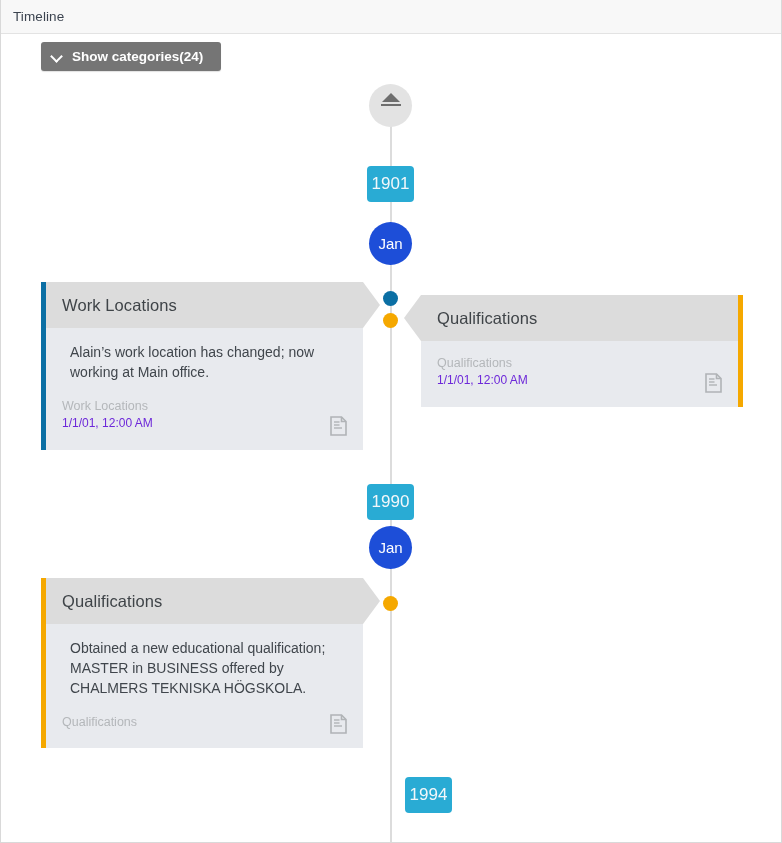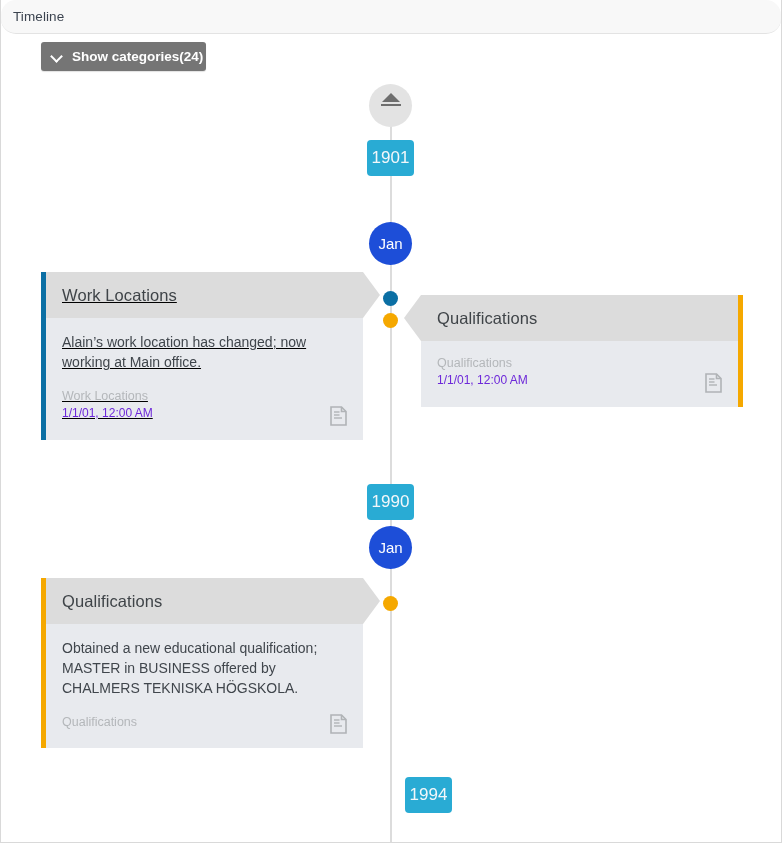--- a/index.html
+++ b/index.html
@@ -26,21 +26,20 @@
     overflow: hidden;
   }
   
   .panel-header {
     position: absolute;
     top: 0; left: 0; right: 0;
     height: 34px;
     background: #f8f8f8;
     border-bottom: 1px solid #e3e3e3;
     box-sizing: border-box;
-    border-radius: 15px;
   }
   .panel-title {
     position: absolute;
     left: 12px;
     top: 9px;
     font-size: 13.5px;
     color: #3c4450;
     letter-spacing: .1px;
   }
   
@@ -50,21 +49,21 @@
     left: 40px;
   }
   .categories-button {
     display: inline-flex;
     align-items: center;
     gap: 9px;
     background: #757575;
     color: #ffffff;
     border: none;
     border-radius: 3px;
-    padding: 7px 3px 7px 11px;
+    padding: 7px 18px 7px 11px;
     font-size: 13.5px;
     font-family: "Liberation Sans", sans-serif;
     font-weight: bold;
     cursor: pointer;
     box-shadow: 0 1px 1px rgba(0,0,0,.12);
   }
   .chevron {
     display: inline-block;
     width: 11px;
     height: 11px;
@@ -220,21 +219,21 @@
     border-bottom: 23px solid transparent;
     border-right: 17px solid #dcdcdc;
   }
   .card-body {
     padding: 14px 16px 10px 16px;
   }
   .card-text {
     font-size: 14px;
     line-height: 20px;
     color: #40464c;
-    margin: 0 0 16px 0;
+    margin: 0 0 16px 8px;
     white-space: pre-line;
   }
   .card-footer {
     position: relative;
     padding-bottom: 8px;
   }
   .card-category {
     font-size: 12.5px;
     color: #b4b7ba;
     line-height: 16px;
@@ -273,28 +272,28 @@
     <div class="spine"></div>
 
     <div class="collapse-control">
       <span class="tri-up"></span>
       <span class="mid-line"></span>
       <svg class="tri-down-outline" width="20" height="12" viewBox="0 0 20 12" style="left:50%;margin-left:-10px;top:23px;position:absolute;">
         <polygon points="1,1 19,1 10,11" fill="none" stroke="#6e6e6e" stroke-width="1.6"></polygon>
       </svg>
     </div>
 
-    <div class="year-badge" style="top:60px;">1901</div>
+    <div class="year-badge" style="top:86px;">1901</div>
 
     <div class="month-badge" style="top:142px;">Jan</div>
 
     <div class="dot blue" style="top:211px;"></div>
     <div class="dot amber" style="top:233px;"></div>
 
-    <div class="event-card left blue-accent" style="top:192px;text-decoration:underline;">
+    <div class="event-card left blue-accent" style="top:202px;">
       <div class="card-head">
         <span class="card-head-title">Work Locations</span>
       </div>
       <div class="card-body">
         <p class="card-text">Alain’s work location has changed; now working at Main office.</p>
         <div class="card-footer">
           <div class="card-category">Work Locations</div>
           <div class="card-time">1/1/01, 12:00 AM</div>
           <svg class="doc-icon" viewBox="0 0 17 20">
             <path d="M1 1 H11.5 L16 5.5 V19 H1 Z" fill="none" stroke="#b0b3b6" stroke-width="1.6"></path>

